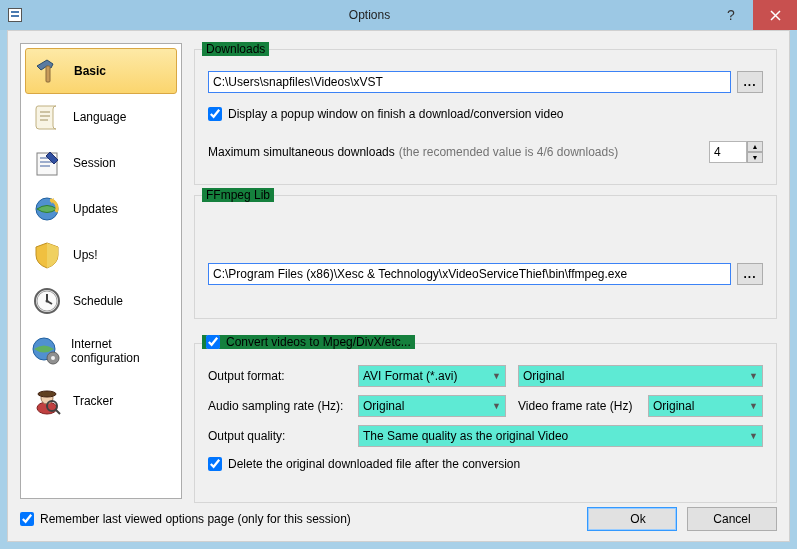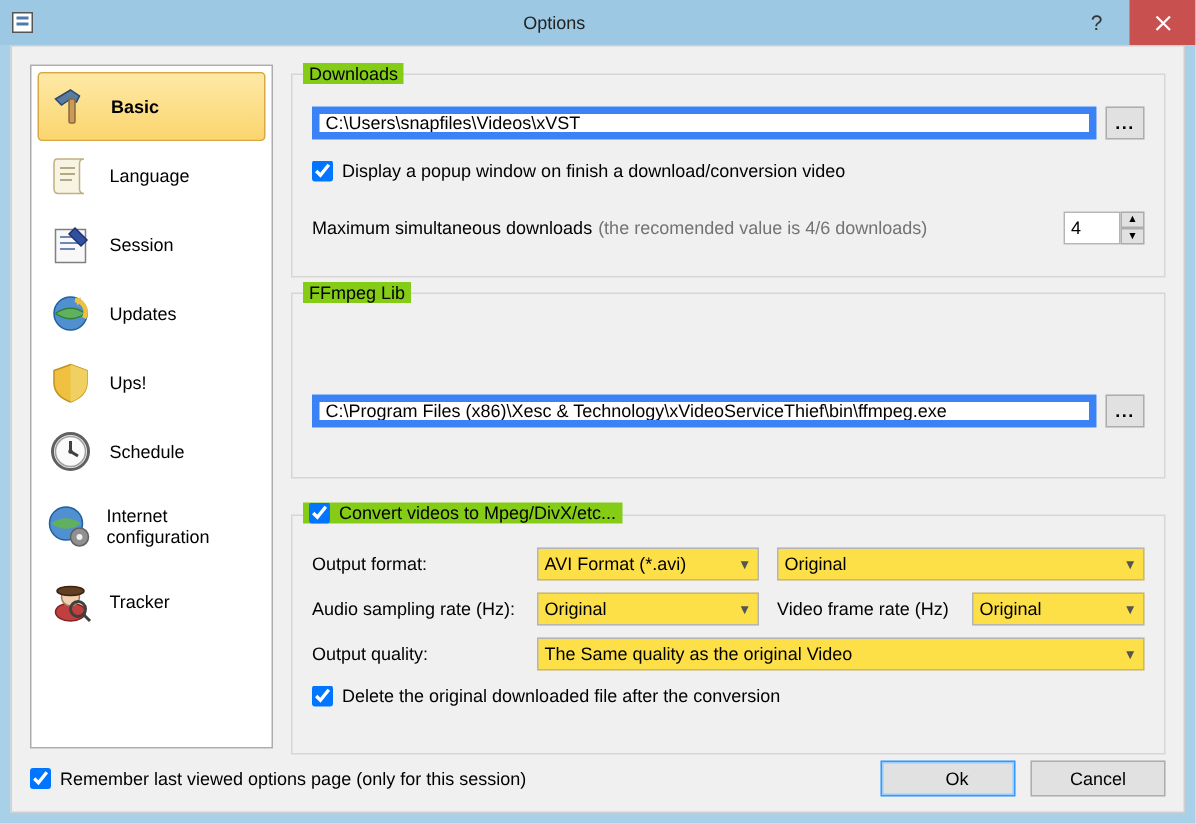--- a/index.html
+++ b/index.html
@@ -23,40 +23,40 @@
 .side-item { display: flex; align-items: center; height: 46px; padding: 0 6px; gap: 10px; cursor: pointer; }
 .side-item .si-icon { width: 32px; height: 32px; display: flex; justify-content: center; align-items: center; }
 .side-item .si-label { color: #000; }
 .side-item.tall { height: 54px; }
 .side-item.selected { background: linear-gradient(#fde9a6, #fbd56e); border: 1px solid #d9a743; border-radius: 3px; }
 .side-item.selected .si-label { font-weight: bold; }
 
 .main { position: absolute; top: 12px; left: 186px; right: 12px; bottom: 42px; }
 
 .group { position: absolute; left: 0; right: 0; }
-.group-label { position: absolute; top: -7px; left: 8px; background: #84cc16; padding: 0 4px; color: #000; z-index: 1; }
+.group-label { position: absolute; top: -7px; left: 8px; background: #15803d; padding: 0 4px; color: #000; z-index: 1; }
 .group-box { border: 1px solid #d6d6d6; height: 100%; }
 
 .group.downloads { top: 6px; height: 136px; }
 .group.ffmpeg { top: 152px; height: 124px; }
 .group.convert { top: 300px; height: 160px; }
 
-.txt-input { border: 5px solid #3b82f6; background: #fff; height: 22px; padding: 0 4px; color: #000; }
+.txt-input { border: 1px solid #3b82f6; background: #fff; height: 22px; padding: 0 4px; color: #000; }
 .browse-btn { width: 26px; height: 22px; border: 1px solid #adadad; background: #e1e1e1; display: flex; justify-content: center; align-items: center; font-weight: bold; letter-spacing: 1px; }
 .chk { display: flex; align-items: center; gap: 6px; }
 .chk input { width: 14px; height: 14px; }
 .spinner { display: flex; }
 .spinner .sp-val { width: 38px; height: 22px; border: 1px solid #b5b5b5; background: #fff; padding: 0 4px; display: flex; align-items: center; }
 .spinner .sp-btns { display: flex; flex-direction: column; width: 16px; }
 .spinner .sp-btn { height: 11px; border: 1px solid #adadad; background: #e1e1e1; display: flex; justify-content: center; align-items: center; font-size: 7px; line-height: 1; }
 
 .row { position: absolute; left: 14px; right: 14px; display: flex; align-items: center; }
 .hint { color: #737373; }
 
-.select { height: 22px; border: 1px solid #b5b5b5; background: #fde047; display: flex; align-items: center; padding: 0 4px; justify-content: space-between; }
+.select { height: 22px; border: 1px solid #b5b5b5; background: #5eead4; display: flex; align-items: center; padding: 0 4px; justify-content: space-between; }
 .select .caret { font-size: 9px; color: #555; }
 
 .footer { position: absolute; left: 12px; right: 12px; bottom: 10px; display: flex; align-items: center; justify-content: space-between; }
 .btn { width: 90px; height: 24px; border: 1px solid #adadad; background: #e1e1e1; display: flex; justify-content: center; align-items: center; }
 .btn.primary { border: 1px solid #3399ff; box-shadow: inset 0 0 0 1px #99ccff; padding-left: 12px; }
 </style>
 </head>
 <body>
 
 <div class="titlebar">

